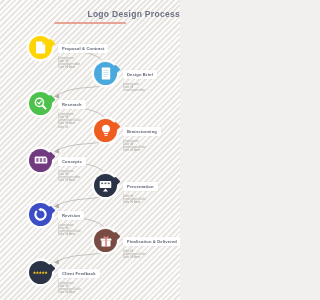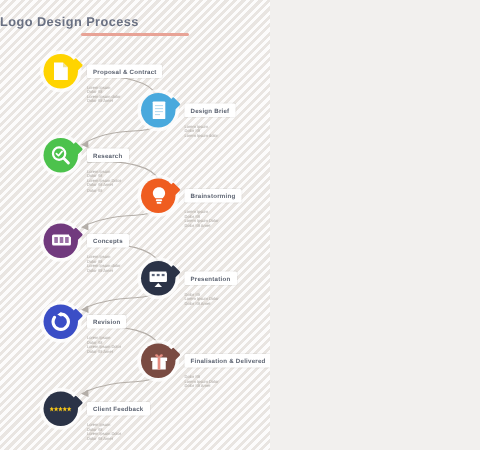--- a/index.html
+++ b/index.html
@@ -17,21 +17,21 @@
         rgba(255,255,255,0.85) 0px,
         rgba(255,255,255,0.85) 2px,
         rgba(232,228,224,0.85) 2px,
         rgba(232,228,224,0.85) 4px),
       #efecea;
     overflow:hidden;
   }
 
   
   #title-block{
-    position:absolute;top:9px;left:0;width:180px;text-align:left;
+    position:absolute;top:9px;left:0;width:180px;text-align:right;
   }
   #page-title{
     font-size:8.5px;
     letter-spacing:0.3px;
     color:#6a7183;
     font-weight:bold;
     line-height:10px;
   }
   #title-rule{
     margin:3px auto 0 auto;

